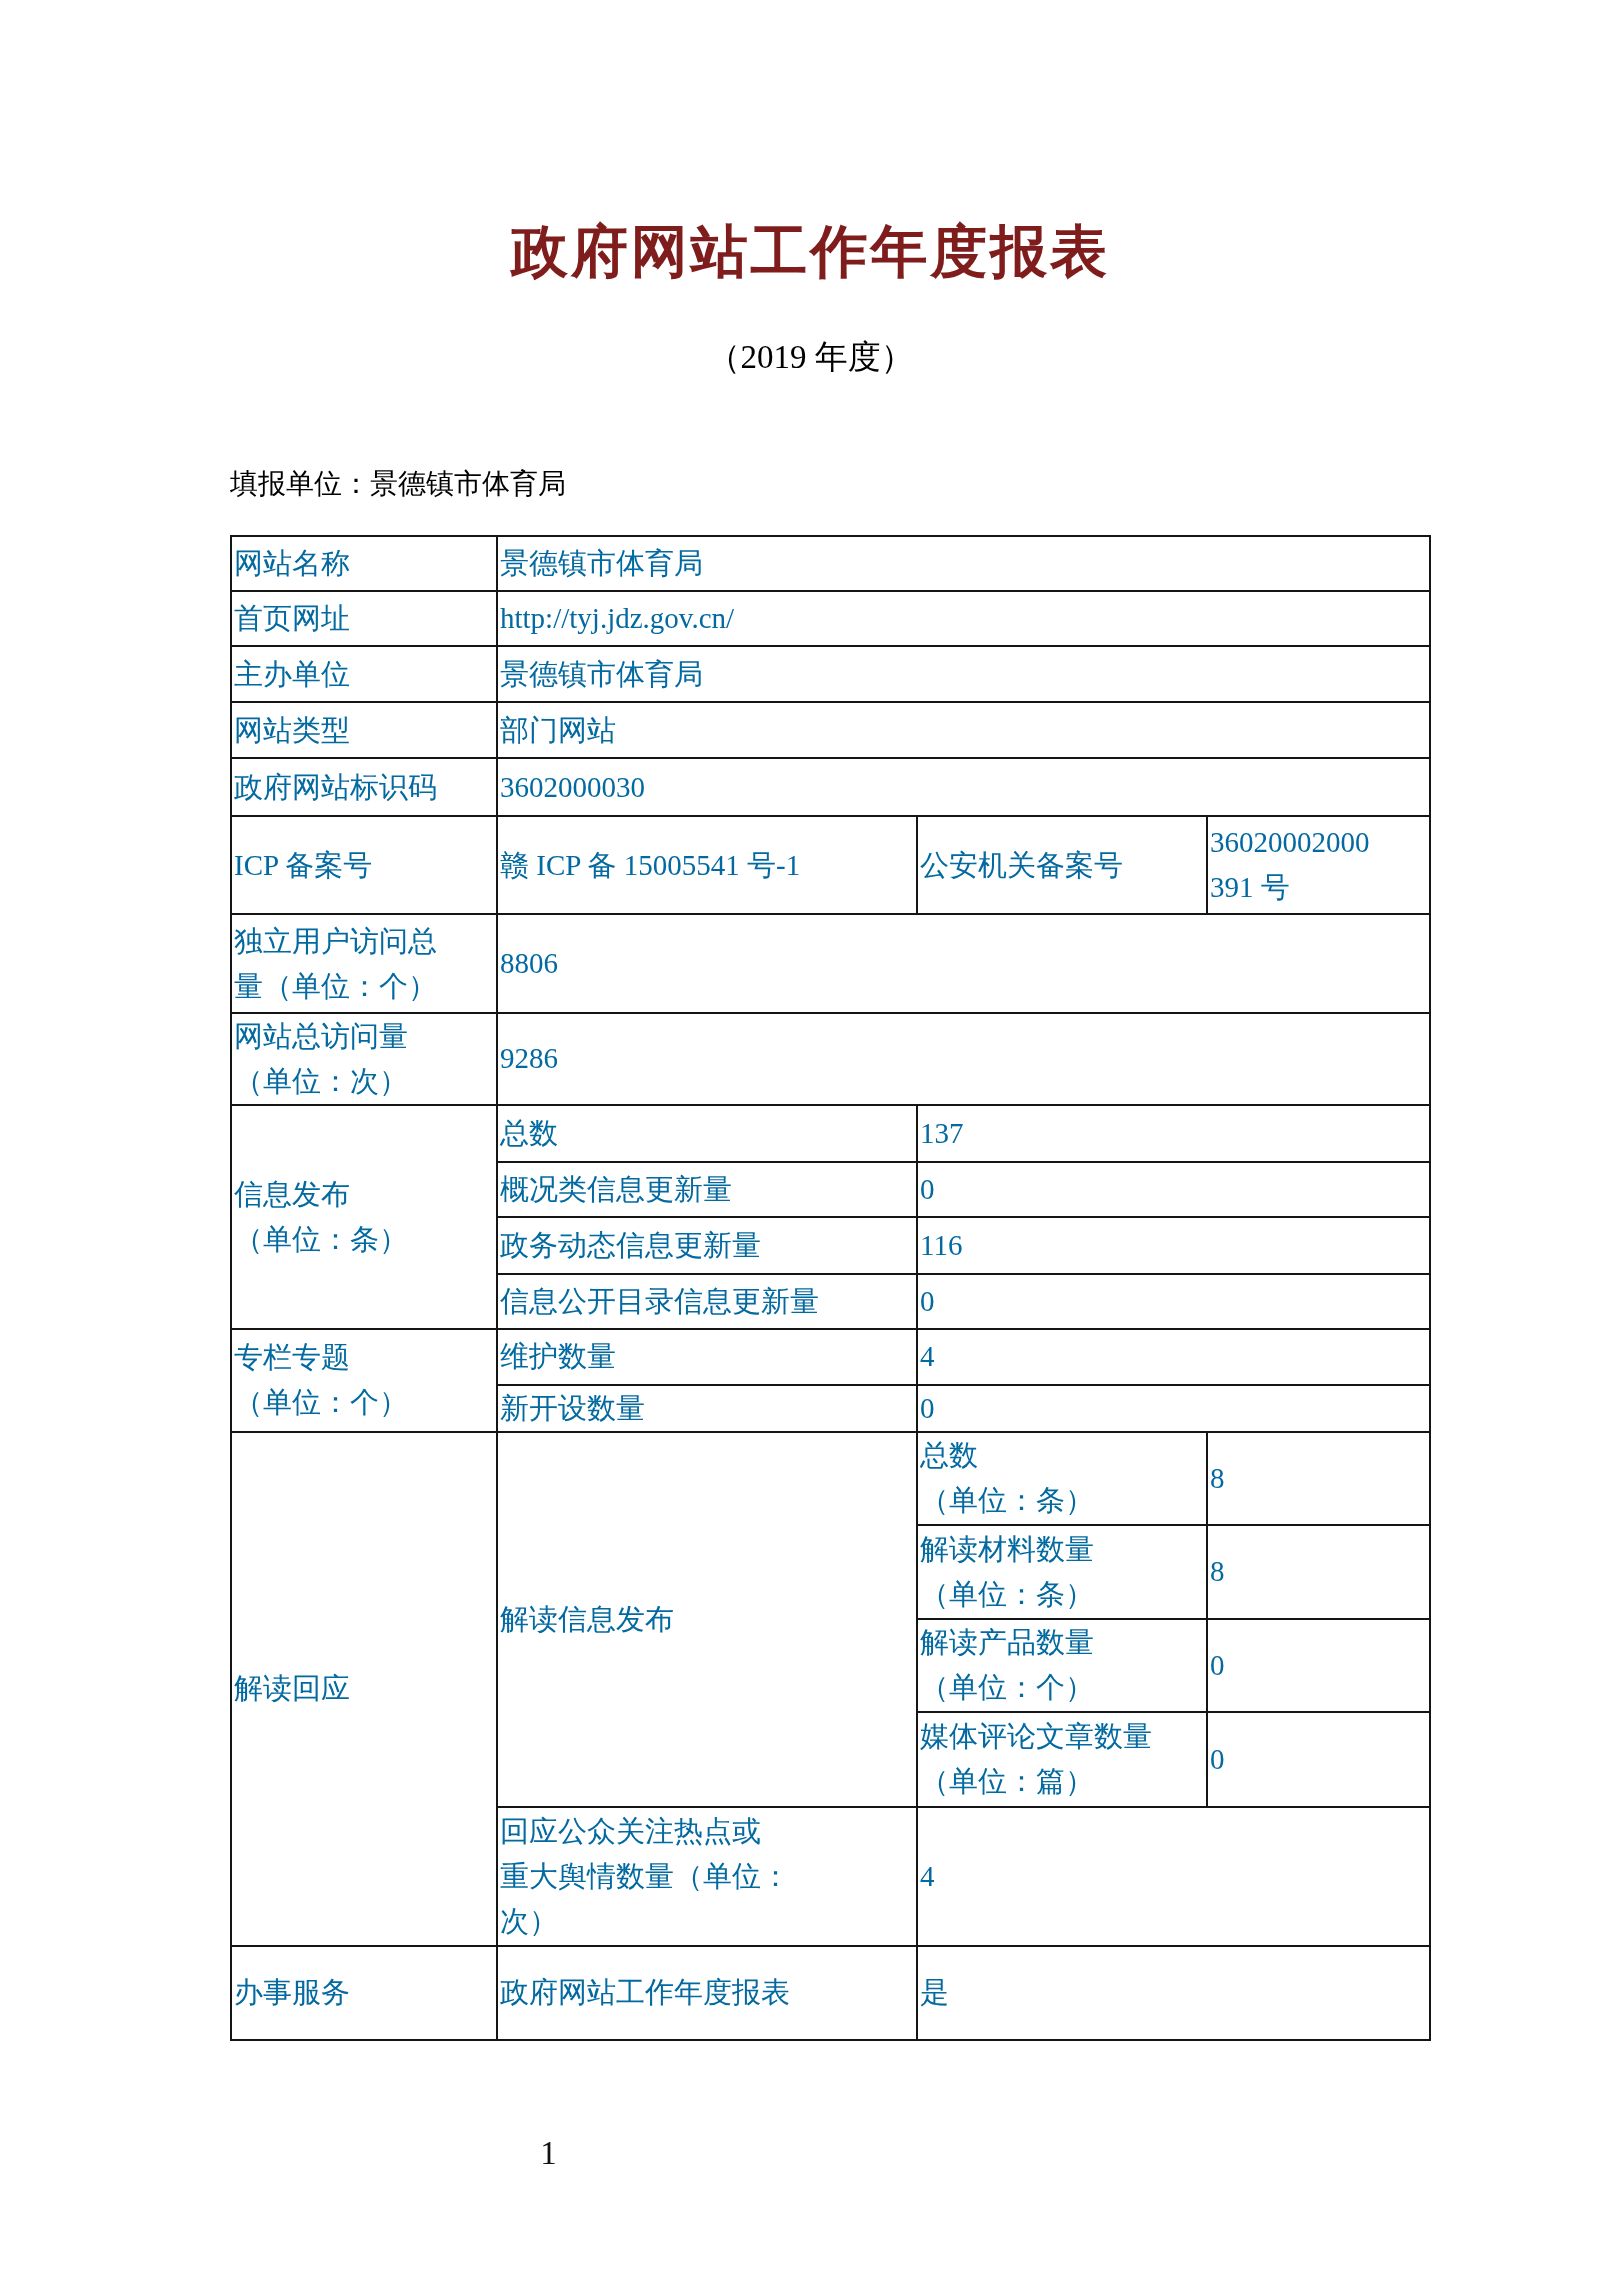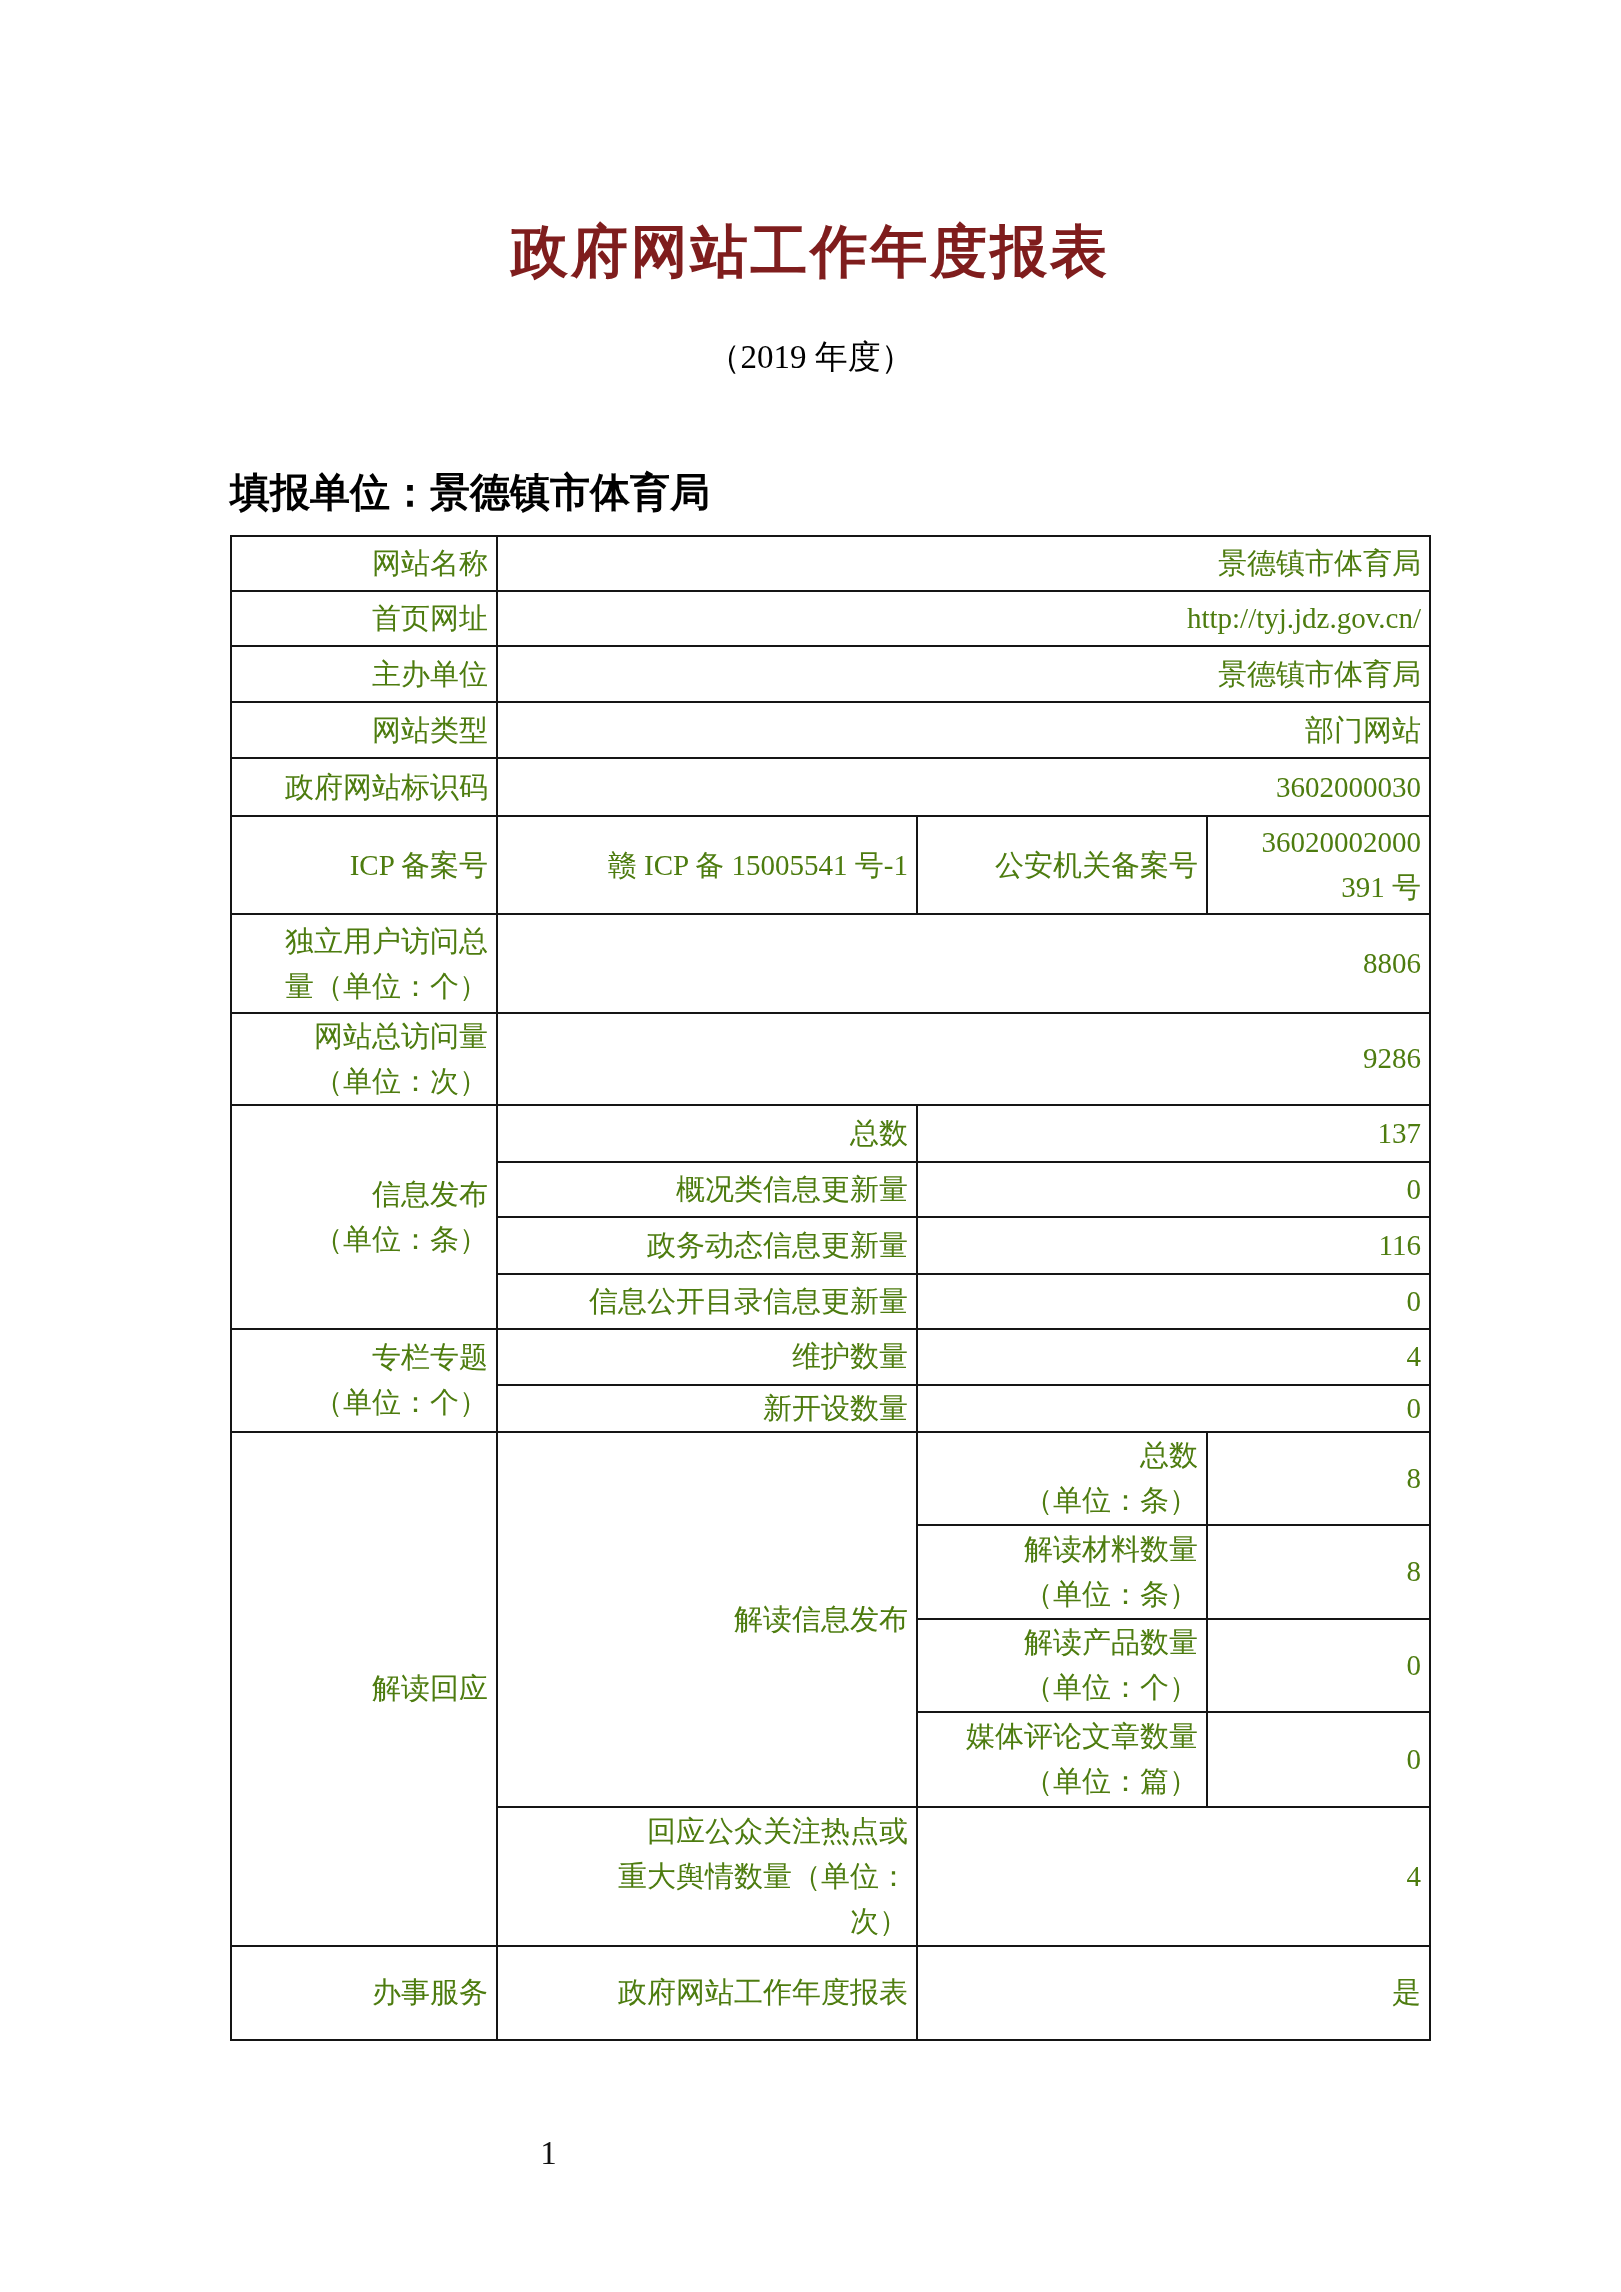--- a/index.html
+++ b/index.html
@@ -25,40 +25,40 @@
     position:absolute;
     left:0;top:335px;width:1621px;
     text-align:center;
     font-size:33px;
     color:#000;
   }
   .filing-unit{
     position:absolute;
     left:230px;top:465px;
     font-family:"Liberation Sans","DejaVu Sans",sans-serif;
-    font-weight:bold;
-    font-size:40px;
+    font-weight:normal;
+    font-size:28px;
     color:#000;
   }
   table.report{
     position:absolute;
     left:230px;top:535px;
     width:1199px;
     border-collapse:collapse;
     table-layout:fixed;
   }
   table.report td{
     border:2px solid #151515;
-    text-align:right;
+    text-align:left;
     vertical-align:middle;
     font-size:29px;
     line-height:1.55;
     white-space:pre-line;
-    padding:0 8px;
-    color:#4d7c0f;
+    padding:0 2px;
+    color:#0369a1;
   }
   table.report{border:2.9px solid #000;}
   table.report tr.sec td{border-top-width:2.9px;}
   td.svc-group{padding-top:25.5px;border-radius:29px;}
   .page-number{
     position:absolute;
     left:519px;top:2135px;
     width:59px;
     text-align:center;
     font-size:33px;

